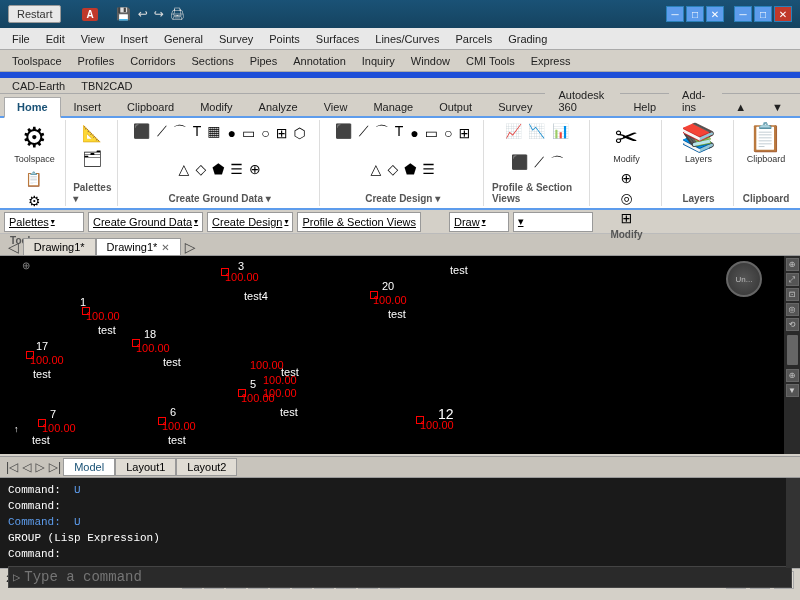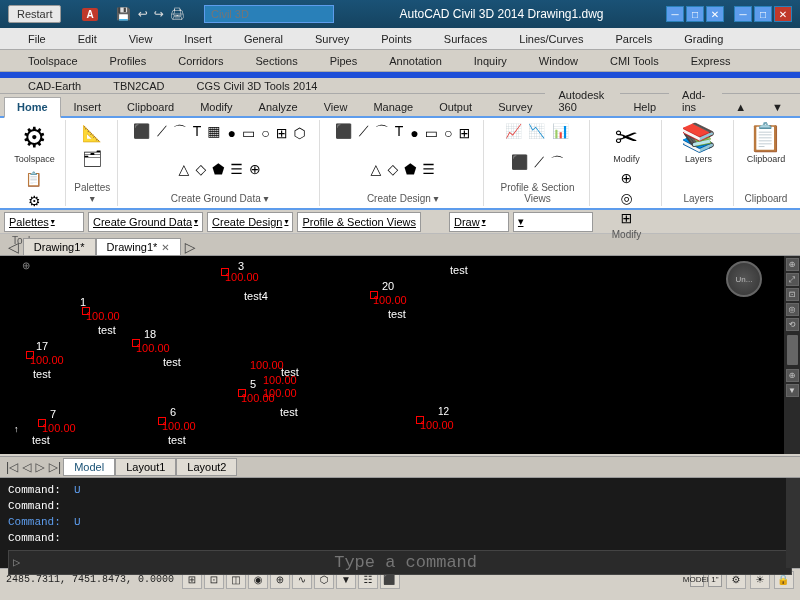--- a/index.html
+++ b/index.html
@@ -35,21 +35,20 @@
       display: flex;
       align-items: center;
       padding: 0 4px;
     }
     .menu-item {
       padding: 2px 8px;
       cursor: pointer;
       font-size: 11px;
       color: #222;
       white-space: nowrap;
-      margin-left: 16px;
     }
 
     
     .ribbon-tabs {
       background: #d4d0c8;
       border-bottom: 2px solid #5d9cec;
       height: 24px;
       display: flex;
       align-items: flex-end;
       padding: 0 4px;
@@ -98,21 +97,21 @@
       align-items: flex-start;
       gap: 3px;
       justify-content: center;
       flex-wrap: wrap;
     }
     .ribbon-group-label {
       font-size: 10px;
       color: #555;
       margin-top: auto;
       padding-top: 2px;
-      text-align: center;
+      font-weight: bold;
     }
     .ribbon-btn {
       display: flex;
       flex-direction: column;
       align-items: center;
       justify-content: center;
       cursor: pointer;
       padding: 2px;
       border-radius: 2px;
       min-width: 40px;
@@ -260,24 +259,23 @@
       border: 1px solid #444;
       margin-top: 4px;
       padding: 2px 4px;
     }
     .command-prompt-icon { color: #888; margin-right: 4px; font-size: 12px; }
     .command-input {
       background: transparent;
       border: none;
       color: #aaa;
       font-family: 'Courier New', monospace;
-      font-size: 17px;
+      font-size: 14px;
       flex: 1;
       outline: none;
-      text-align: center;
     }
     .cmd-scroll { position: absolute; right: 0; top: 0; bottom: 0; width: 14px; background: #333; }
 
     
     .status-bar {
       background: #d4d0c8;
       height: 22px;
       display: flex;
       align-items: center;
       padding: 0 6px;
@@ -317,23 +315,21 @@
 <div class="title-bar">
   <div class="title-bar-left">
     <button class="restart-btn">Restart</button>
     <span class="app-logo">A</span>
     <div class="quick-access">
       <span class="qa-btn">💾</span>
       <span class="qa-btn">↩</span>
       <span class="qa-btn">↪</span>
       <span class="qa-btn">🖨</span>
     </div>
-    <input class="search-box" type="text" placeholder="Civil 3D" style="">
-  </div>
-  <span class="window-title">AutoCAD Civil 3D 2014  Drawing1.dwg</span>
+  </div>
   <div class="title-bar-right">
     <div class="title-btn">─</div>
     <div class="title-btn">□</div>
     <div class="title-btn">✕</div>
     <div style="width:6px"></div>
     <div class="title-btn">─</div>
     <div class="title-btn">□</div>
     <div class="title-btn close">✕</div>
   </div>
 </div>
@@ -359,21 +355,20 @@
   <span class="menu-item">Pipes</span>
   <span class="menu-item">Annotation</span>
   <span class="menu-item">Inquiry</span>
   <span class="menu-item">Window</span>
   <span class="menu-item">CMI Tools</span>
   <span class="menu-item">Express</span>
 </div>
 <div class="menu-bar" style="background:#d4d0c8; border-top:6px solid #1d4ed8;">
   <span class="menu-item">CAD-Earth</span>
   <span class="menu-item">TBN2CAD</span>
-  <span class="menu-item">CGS Civil 3D Tools 2014</span>
 </div>
 
 <div class="ribbon-tabs">
   <div class="ribbon-tab active">Home</div>
   <div class="ribbon-tab">Insert</div>
   <div class="ribbon-tab">Clipboard</div>
   <div class="ribbon-tab">Modify</div>
   <div class="ribbon-tab">Analyze</div>
   <div class="ribbon-tab">View</div>
   <div class="ribbon-tab">Manage</div>
@@ -609,21 +604,21 @@
     <span style="position:absolute; left:50px; top:152px; color:white; font-size:11px;">7</span>
     <span style="position:absolute; left:42px; top:166px; color:red; font-size:11px;">100.00</span>
     <div style="position:absolute; left:38px; top:163px; width:8px; height:8px; border:1px solid red;"></div>
     <span style="position:absolute; left:32px; top:178px; color:white; font-size:11px;">test</span>
 
     <span style="position:absolute; left:170px; top:150px; color:white; font-size:11px;">6</span>
     <span style="position:absolute; left:162px; top:164px; color:red; font-size:11px;">100.00</span>
     <div style="position:absolute; left:158px; top:161px; width:8px; height:8px; border:1px solid red;"></div>
     <span style="position:absolute; left:168px; top:178px; color:white; font-size:11px;">test</span>
 
-    <span style="position:absolute; left:438px; top:150px; color:white; font-size:10px;">12</span>
+    <span style="position:absolute; left:438px; top:150px; color:white; font-size:14px;">12</span>
     <span style="position:absolute; left:420px; top:163px; color:red; font-size:11px;">100.00</span>
     <div style="position:absolute; left:416px; top:160px; width:8px; height:8px; border:1px solid red;"></div>
 
     <span style="position:absolute; left:14px; top:168px; color:white; font-size:9px;">↑</span>
 
     <div class="nav-compass" style="position:absolute;right:38px;top:5px;width:36px;height:36px;">
       <span style="font-size:8px;color:#bbb;">Un...</span>
     </div>
 
     <div style="position:absolute;right:0;top:0;width:16px;height:100%;background:#2a2a2a;display:flex;flex-direction:column;align-items:center;gap:2px;padding:2px 0;">
@@ -652,20 +647,21 @@
   </div>
   <div class="layout-tab">
     <span>Layout2</span>
   </div>
 </div>
 
 <div class="command-area">
   <div class="command-line">Command:&nbsp; <span style="color:#5d9cec;">U</span></div>
   <div class="command-line">Command:</div>
   <div class="command-line highlight">Command:&nbsp; <span style="color:#5d9cec;">U</span></div>
+  <div class="command-line">GROUP  (Lisp Expression)</div>
   <div class="command-line">Command:</div>
   <div class="command-input-row">
     <span class="command-prompt-icon">▷</span>
     <input class="command-input" type="text" placeholder="Type a command" style="">
   </div>
   <div class="cmd-scroll"></div>
 </div>
 
 <div class="status-bar">
   <span class="status-coord">2485.7311, 7451.8473, 0.0000</span>

